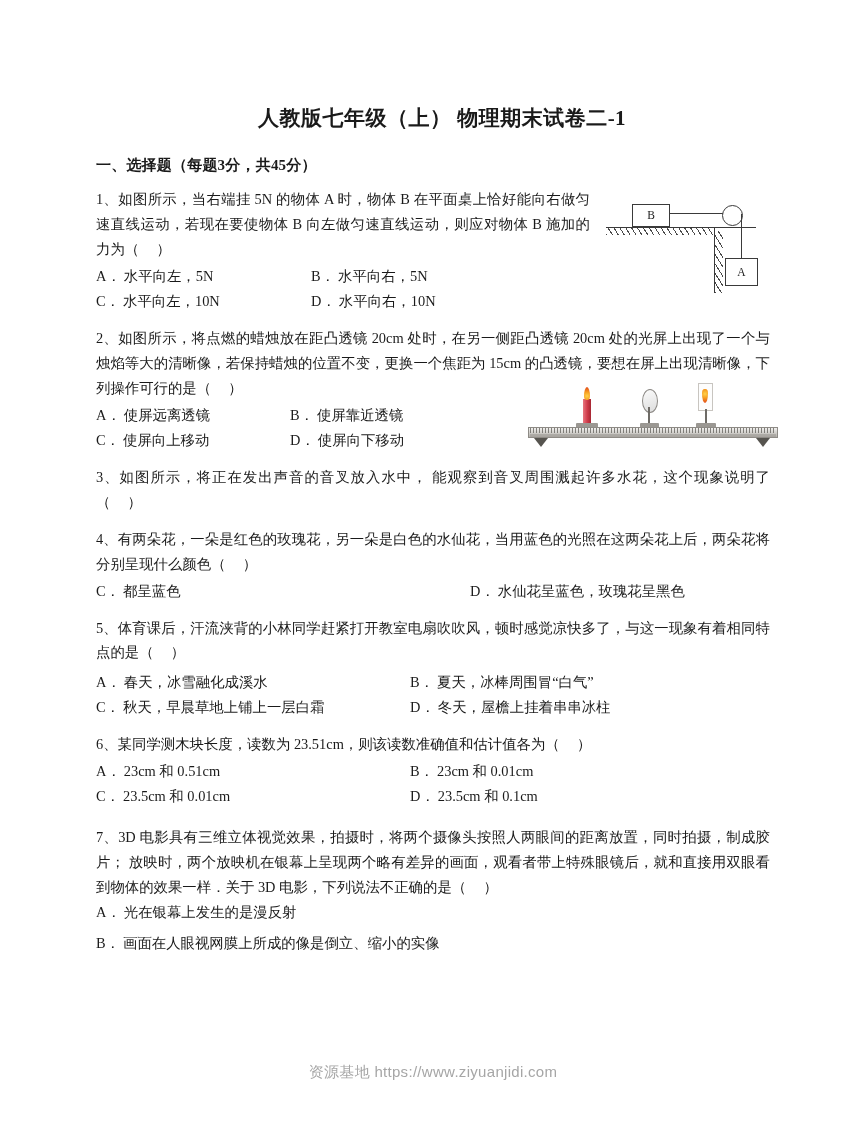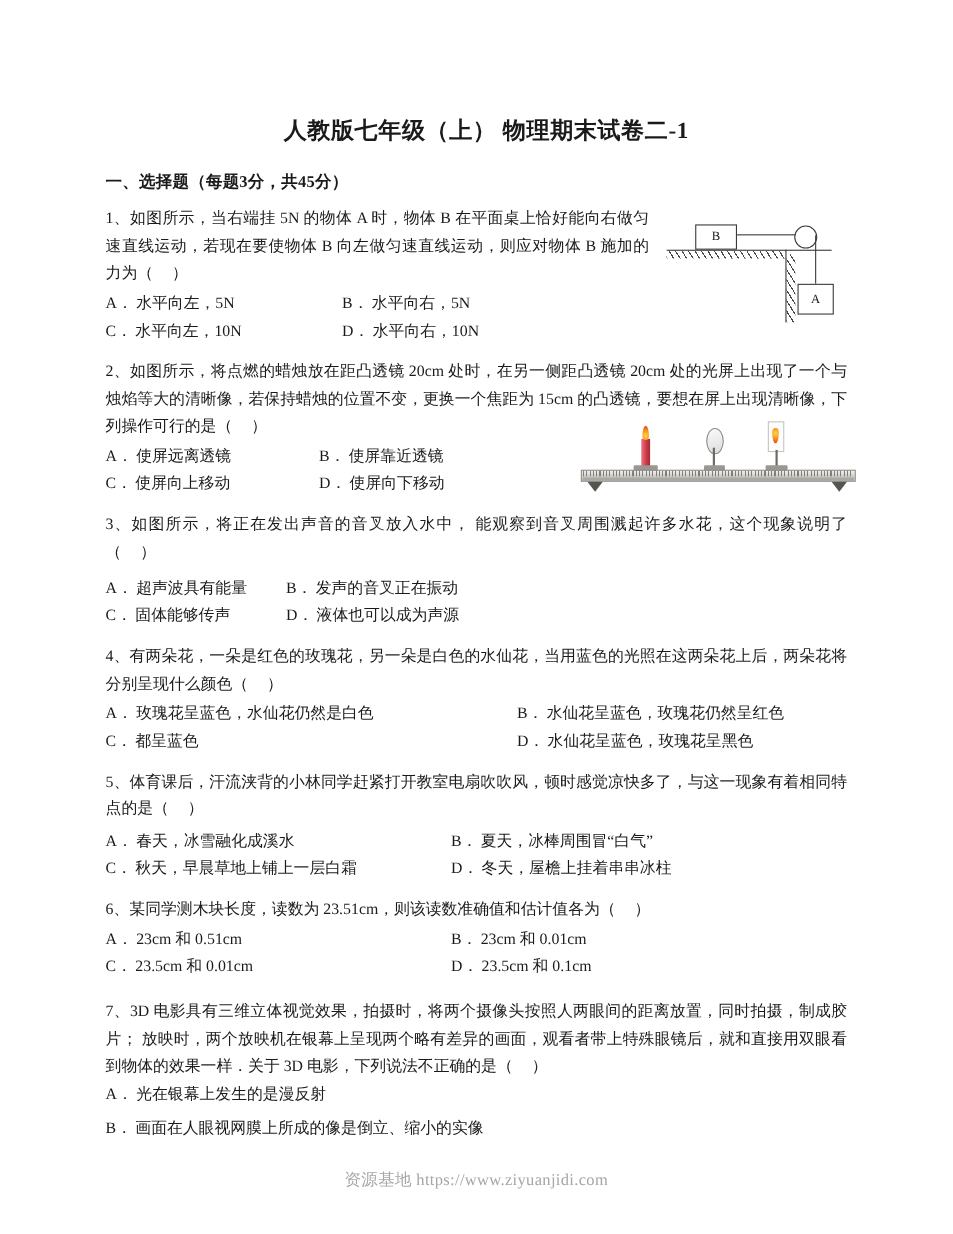--- a/index.html
+++ b/index.html
@@ -269,21 +269,21 @@
     border-radius: 45% 45% 50% 50% / 30% 30% 70% 70%;
   }
 
   
   .watermark {
     position: absolute;
     left: 0;
     top: 1063px;
     width: 866px;
     text-align: center;
-    font-family: Liberation Serif, serif;
+    font-family: Liberation Sans, sans-serif;
     font-size: 15px;
     color: #a6a6a6;
     letter-spacing: .3px;
   }
 </style>
 </head>
 <body>
 
 <div class="page">
   <div class="content">
@@ -356,41 +356,27 @@
             <div class="leg r"></div>
           </div>
         </div>
       </div>
     </div>
 
     <div class="question" style="margin-top:8px">
       <div class="q-stem">
         <span>3、</span><span>如图所示，将正在发出声音的音叉放入水中， 能观察到音叉周围溅起许多水花，这个现象说明了（</span><span class="paren">&nbsp;&nbsp;</span><span>）</span>
       </div>
-      <div class="opts" style="margin-top:8px">
-        <div class="opt-row">
-          <div class="opt" style="width:164px"><span class="lbl">A．</span><span>超声波具有能量</span></div>
-          <div class="opt"><span class="lbl">B．</span><span>发声的音叉正在振动</span></div>
-        </div>
-        <div class="opt-row">
-          <div class="opt" style="width:164px"><span class="lbl">C．</span><span>固体能够传声</span></div>
-          <div class="opt"><span class="lbl">D．</span><span>液体也可以成为声源</span></div>
-        </div>
-      </div>
     </div>
 
     <div class="question" style="margin-top:8px">
       <div class="q-stem">
         <span>4、</span><span>有两朵花，一朵是红色的玫瑰花，另一朵是白色的水仙花，当用蓝色的光照在这两朵花上后，两朵花将分别呈现什么颜色（</span><span class="paren">&nbsp;&nbsp;</span><span>）</span>
       </div>
       <div class="opts">
-        <div class="opt-row">
-          <div class="opt" style="width:374px"><span class="lbl">A．</span><span>玫瑰花呈蓝色，水仙花仍然是白色</span></div>
-          <div class="opt"><span class="lbl">B．</span><span>水仙花呈蓝色，玫瑰花仍然呈红色</span></div>
-        </div>
         <div class="opt-row">
           <div class="opt" style="width:374px"><span class="lbl">C．</span><span>都呈蓝色</span></div>
           <div class="opt"><span class="lbl">D．</span><span>水仙花呈蓝色，玫瑰花呈黑色</span></div>
         </div>
       </div>
     </div>
 
     <div class="question" style="margin-top:8px">
       <div class="q-stem" style="line-height:24px">
         <span>5、</span><span>体育课后，汗流浃背的小林同学赶紧打开教室电扇吹吹风，顿时感觉凉快多了，与这一现象有着相同特点的是（</span><span class="paren">&nbsp;&nbsp;</span><span>）</span>

